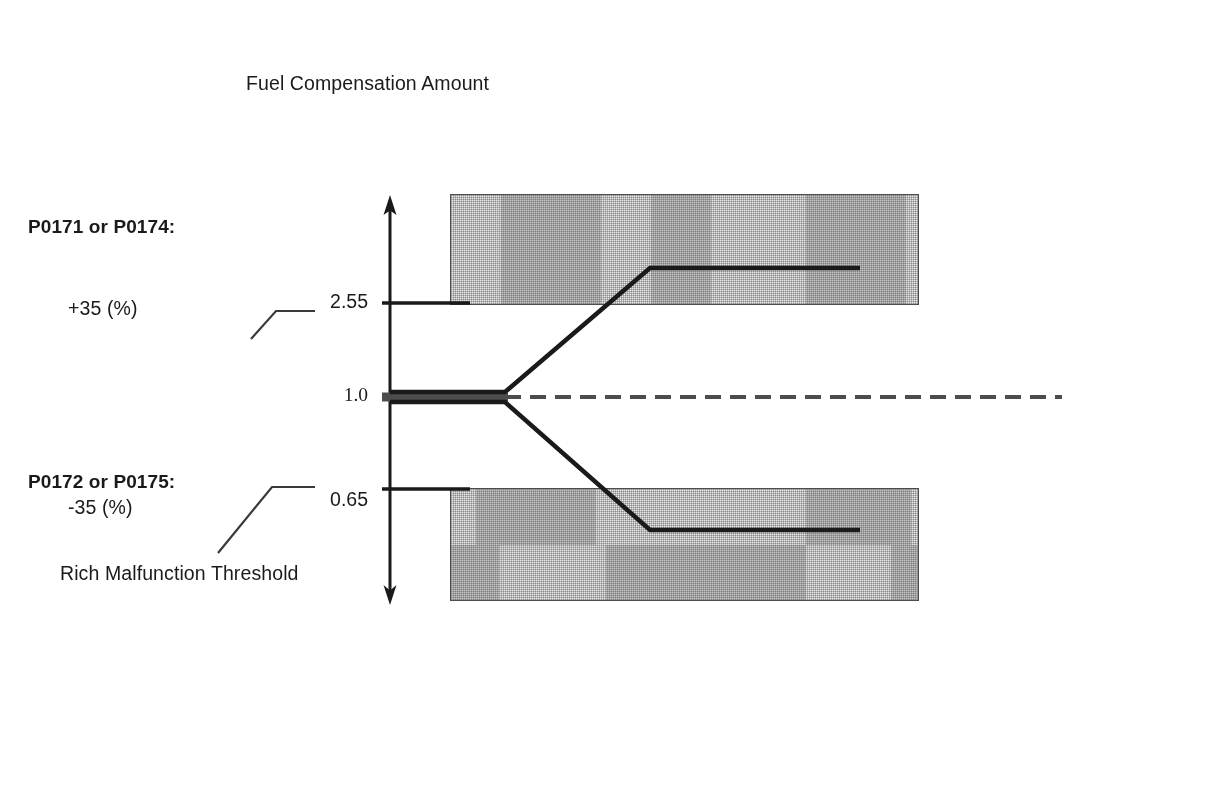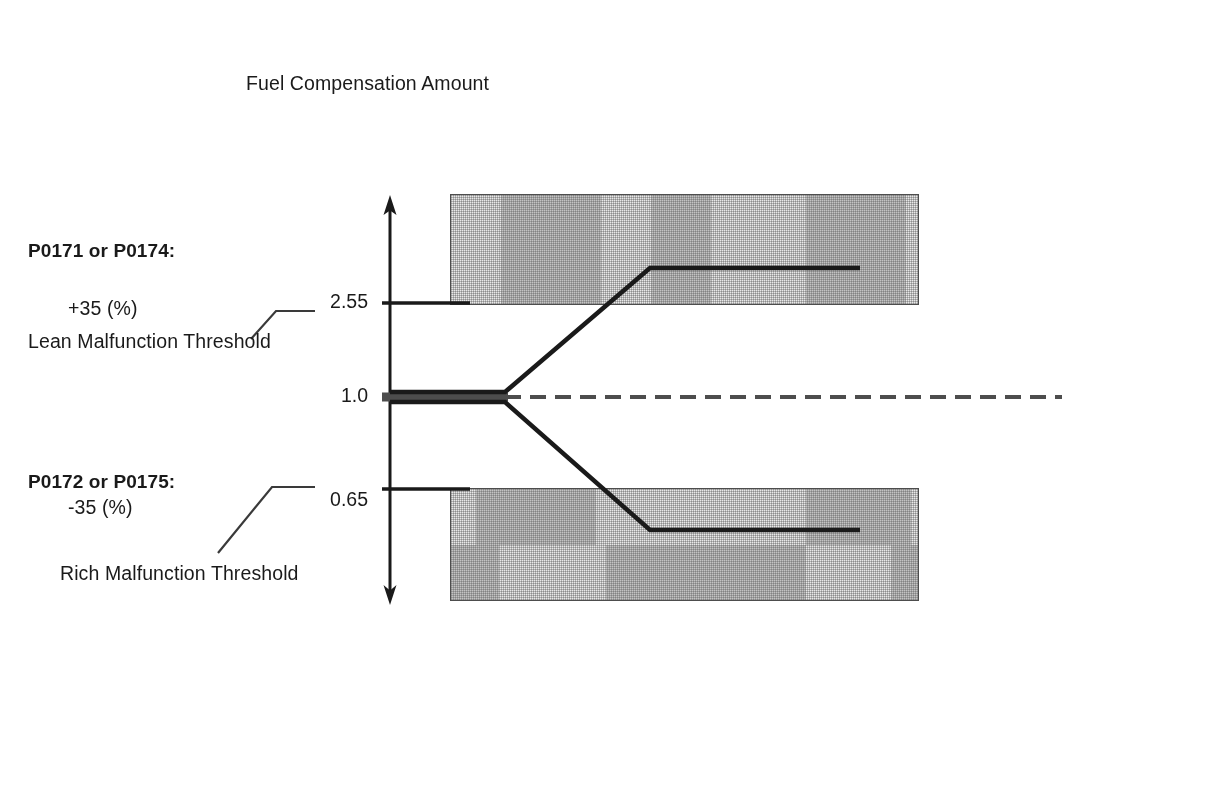--- a/index.html
+++ b/index.html
@@ -40,36 +40,36 @@
   }
   .thr-pct {
     font-size: 19.5px;
     letter-spacing: 0.1px;
     margin-left: 40px;
   }
   .thr-name {
     font-size: 19.5px;
     letter-spacing: 0.1px;
   }
-  #lean-dtc   { left: 28px;  top: 240px; }
+  #lean-dtc   { left: 28px;  top: 216px; }
   #lean-pct   { left: 28px;  top: 297px; }
   #lean-label { left: 28px;  top: 330px; }
   #rich-dtc   { left: 28px;  top: 471px; }
   #rich-pct   { left: 28px;  top: 496px; }
   #rich-label { left: 28px;  top: 562px; margin-left: 32px; }
 
   .tick-label {
     position: absolute;
     font-size: 19.5px;
     color: #1a1a1a;
     text-align: right;
     white-space: nowrap;
   }
   #tick-135 { left: 268px; top: 290px; width: 100px; }
-  #tick-100 { left: 268px; top: 384px; width: 100px; }
+  #tick-100 { left: 268px; top: 384px; width: 100px; font-family: Liberation Serif, serif; }
   #tick-065 { left: 268px; top: 476px; width: 100px; margin-top: 12px; }
 
   #corner-mark {
     position: absolute;
     left: 6px;
     top: 772px;
     font-size: 16px;
     color: #8c8c8c;
   }
 
@@ -156,21 +156,20 @@
 
     <polyline points="251,339 276,311 315,311" fill="none" stroke="#3a3a3a" stroke-width="2.2"></polyline>
 
     <polyline points="218,553 272,487 315,487" fill="none" stroke="#3a3a3a" stroke-width="2.2"></polyline>
   </svg>
 
   <div class="txt" id="chart-title">Fuel Compensation Amount</div>
 
   <div class="txt dtc-heading" id="lean-dtc">P0171 or P0174:</div>
   <div class="txt thr-pct" id="lean-pct">+35 (%)</div>
-  <div class="txt thr-name" id="lean-label">Lean Malfunction Threshold</div>
 
   <div class="txt dtc-heading" id="rich-dtc">P0172 or P0175:</div>
   <div class="txt thr-pct" id="rich-pct">-35 (%)</div>
   <div class="txt thr-name" id="rich-label">Rich Malfunction Threshold</div>
 
   <div class="tick-label" id="tick-135">2.55</div>
   <div class="tick-label" id="tick-100">1.0</div>
   <div class="tick-label" id="tick-065">0.65</div>
 
   <div id="corner-mark">Y</div>

